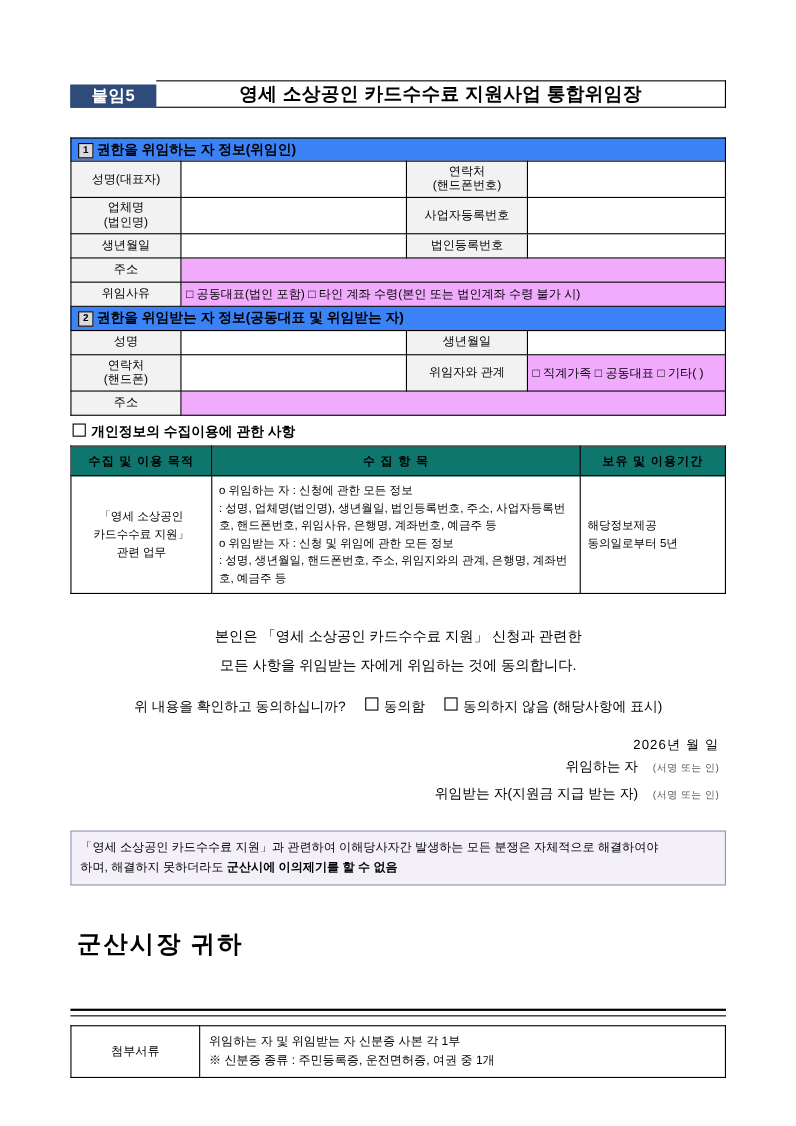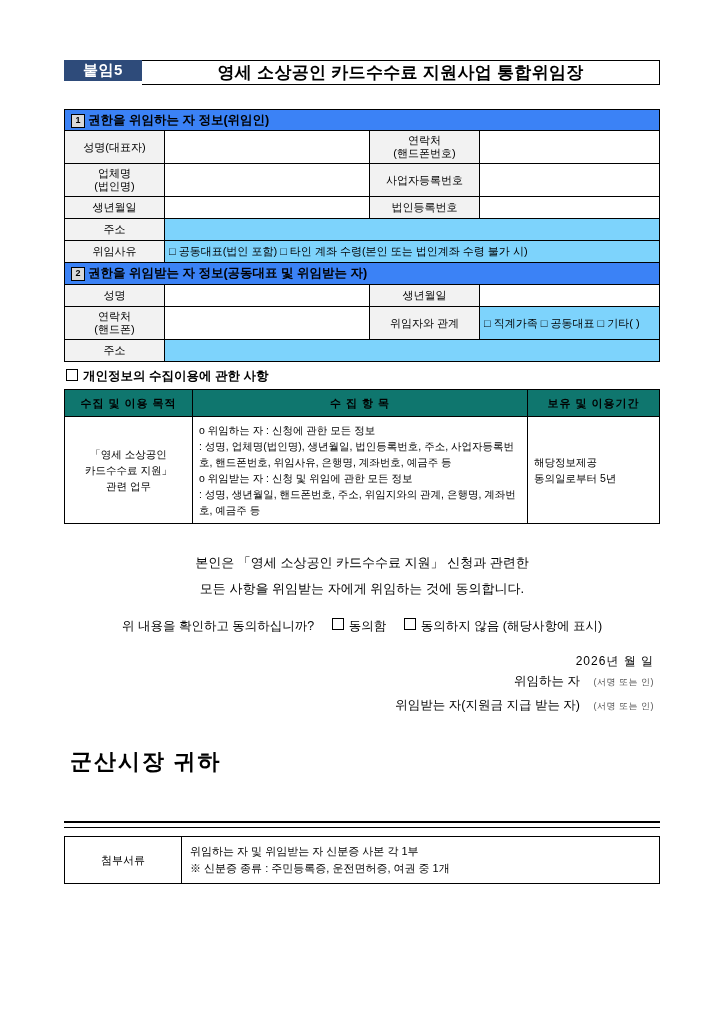--- a/index.html
+++ b/index.html
@@ -18,23 +18,23 @@
     position: relative;
     width: 724px;
     height: 1024px;
     box-sizing: border-box;
     padding: 60px 64px 0 64px;
   }
 
   
   .title-row {
     display: flex;
-    align-items: flex-start;
+    align-items: flex-end;
     height: 38px;
-    margin-bottom: 11px;
+    margin-bottom: 27px;
   }
   .title-badge {
     width: 76px;
     background: #2e4b7a;
     color: #ffffff;
     font-size: 15px;
     font-weight: bold;
     display: flex;
     align-items: center;
     justify-content: center;
@@ -98,21 +98,21 @@
   td.lbl {
     background: #f2f2f2;
     text-align: center;
     font-size: 11px;
     line-height: 13px;
   }
   td.val {
     background: #ffffff;
   }
   td.wide-val {
-    background: #7dd3fc;
+    background: #f0abfc;
     font-size: 11px;
     padding-left: 6px;
   }
 
   
   .consent-title {
     font-size: 12.5px;
     font-weight: bold;
     margin: 6px 0 4px 2px;
   }
@@ -390,20 +390,24 @@
     <div class="sign-row r1">
       <span>위임하는 자</span>
       <span class="sign-seal">(서명 또는 인)</span>
     </div>
     <div class="sign-row r2">
       <span>위임받는 자(지원금 지급 받는 자)</span>
       <span class="sign-seal">(서명 또는 인)</span>
     </div>
   </div>
 
+  <div class="notice">
+    <div>「영세 소상공인 카드수수료 지원」과 관련하여 이해당사자간 발생하는 모든 분쟁은 자체적으로 해결하여야</div>
+    <div><span>하며, 해결하지 못하더라도 </span><b>군산시에 이의제기를 할 수 없음</b></div>
+  </div>
 
   <div class="recipient">군산시장 귀하</div>
 
   <div class="rule-double"></div>
 
   <table class="attach">
     <tbody>
       <tr>
         <td class="attach-lbl">첨부서류</td>
         <td>

